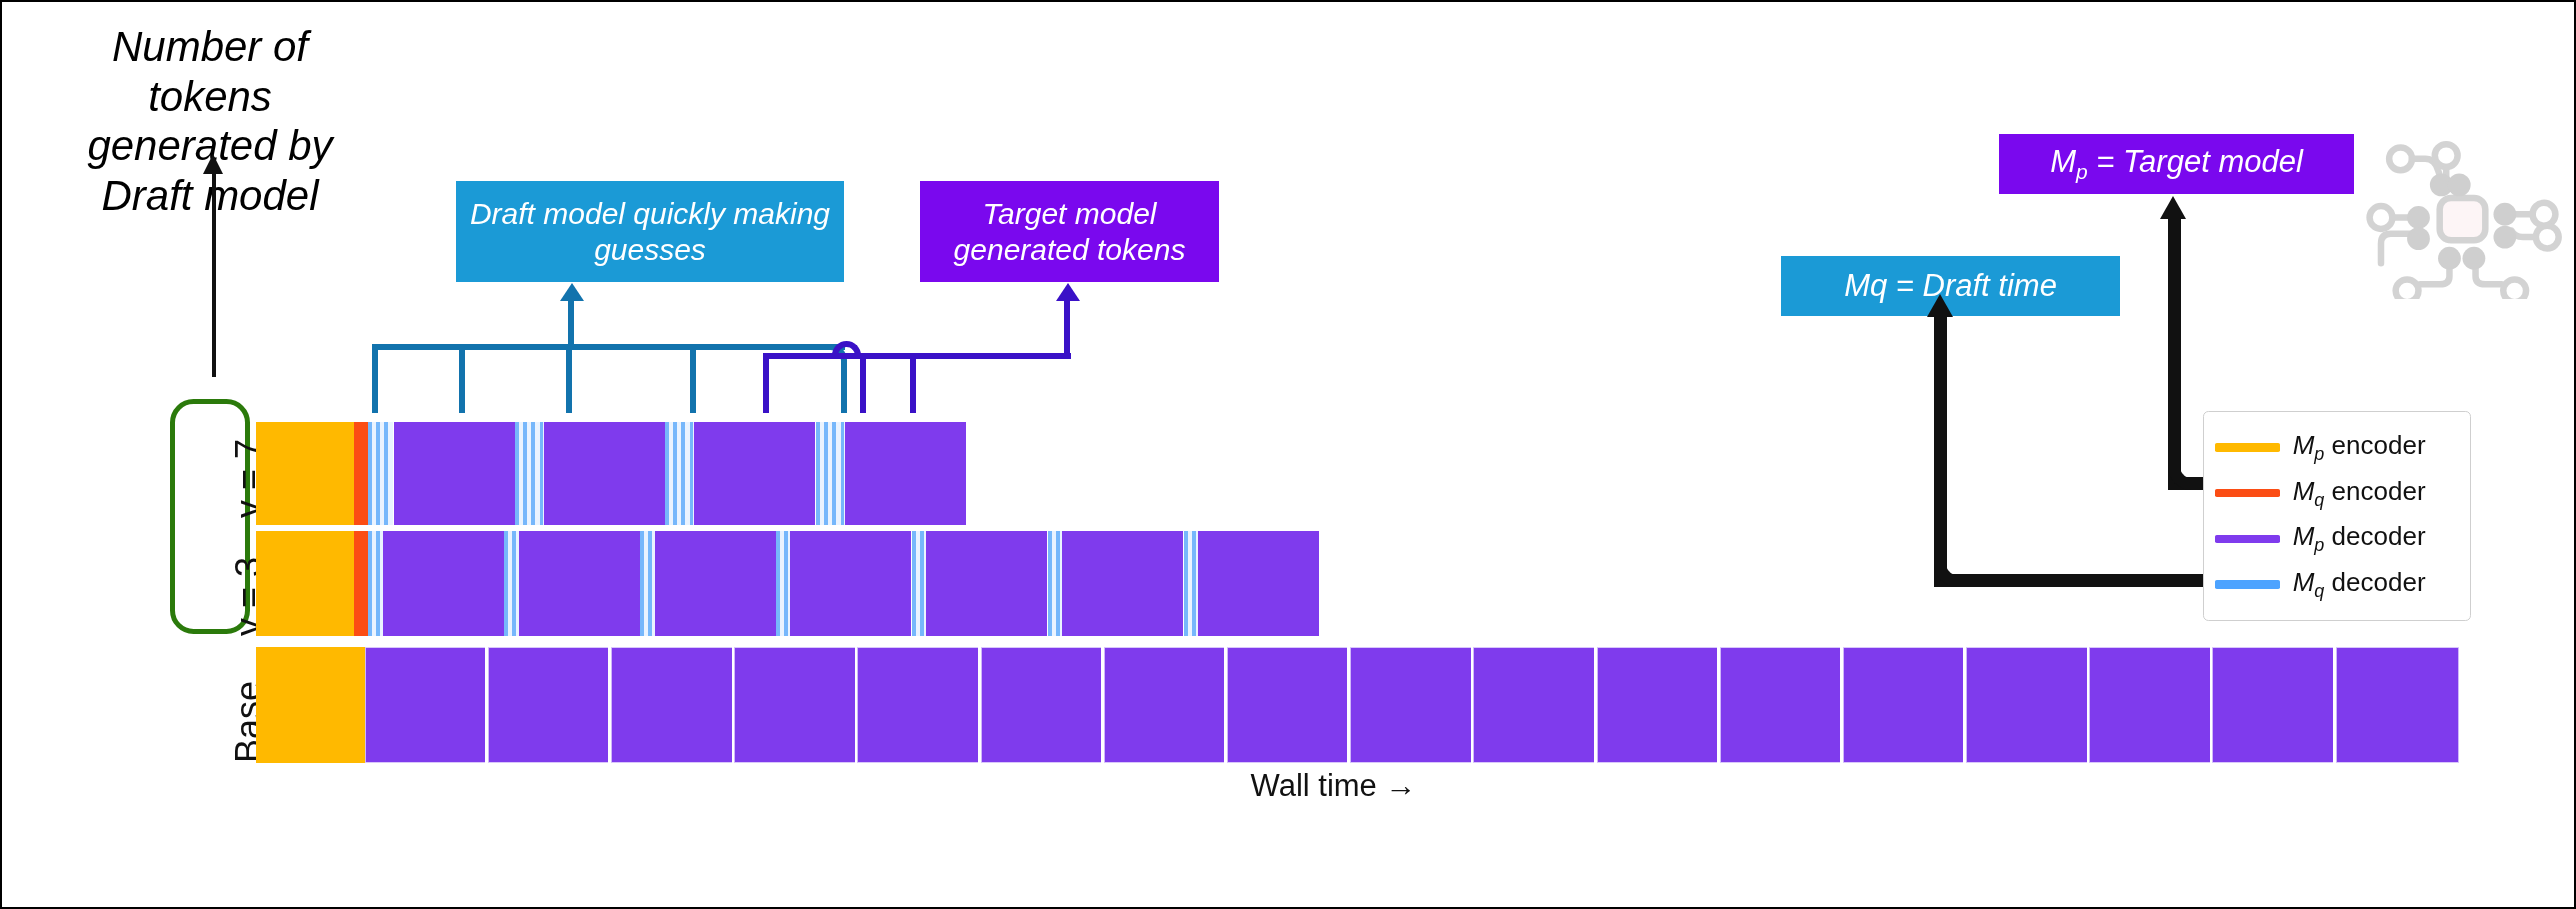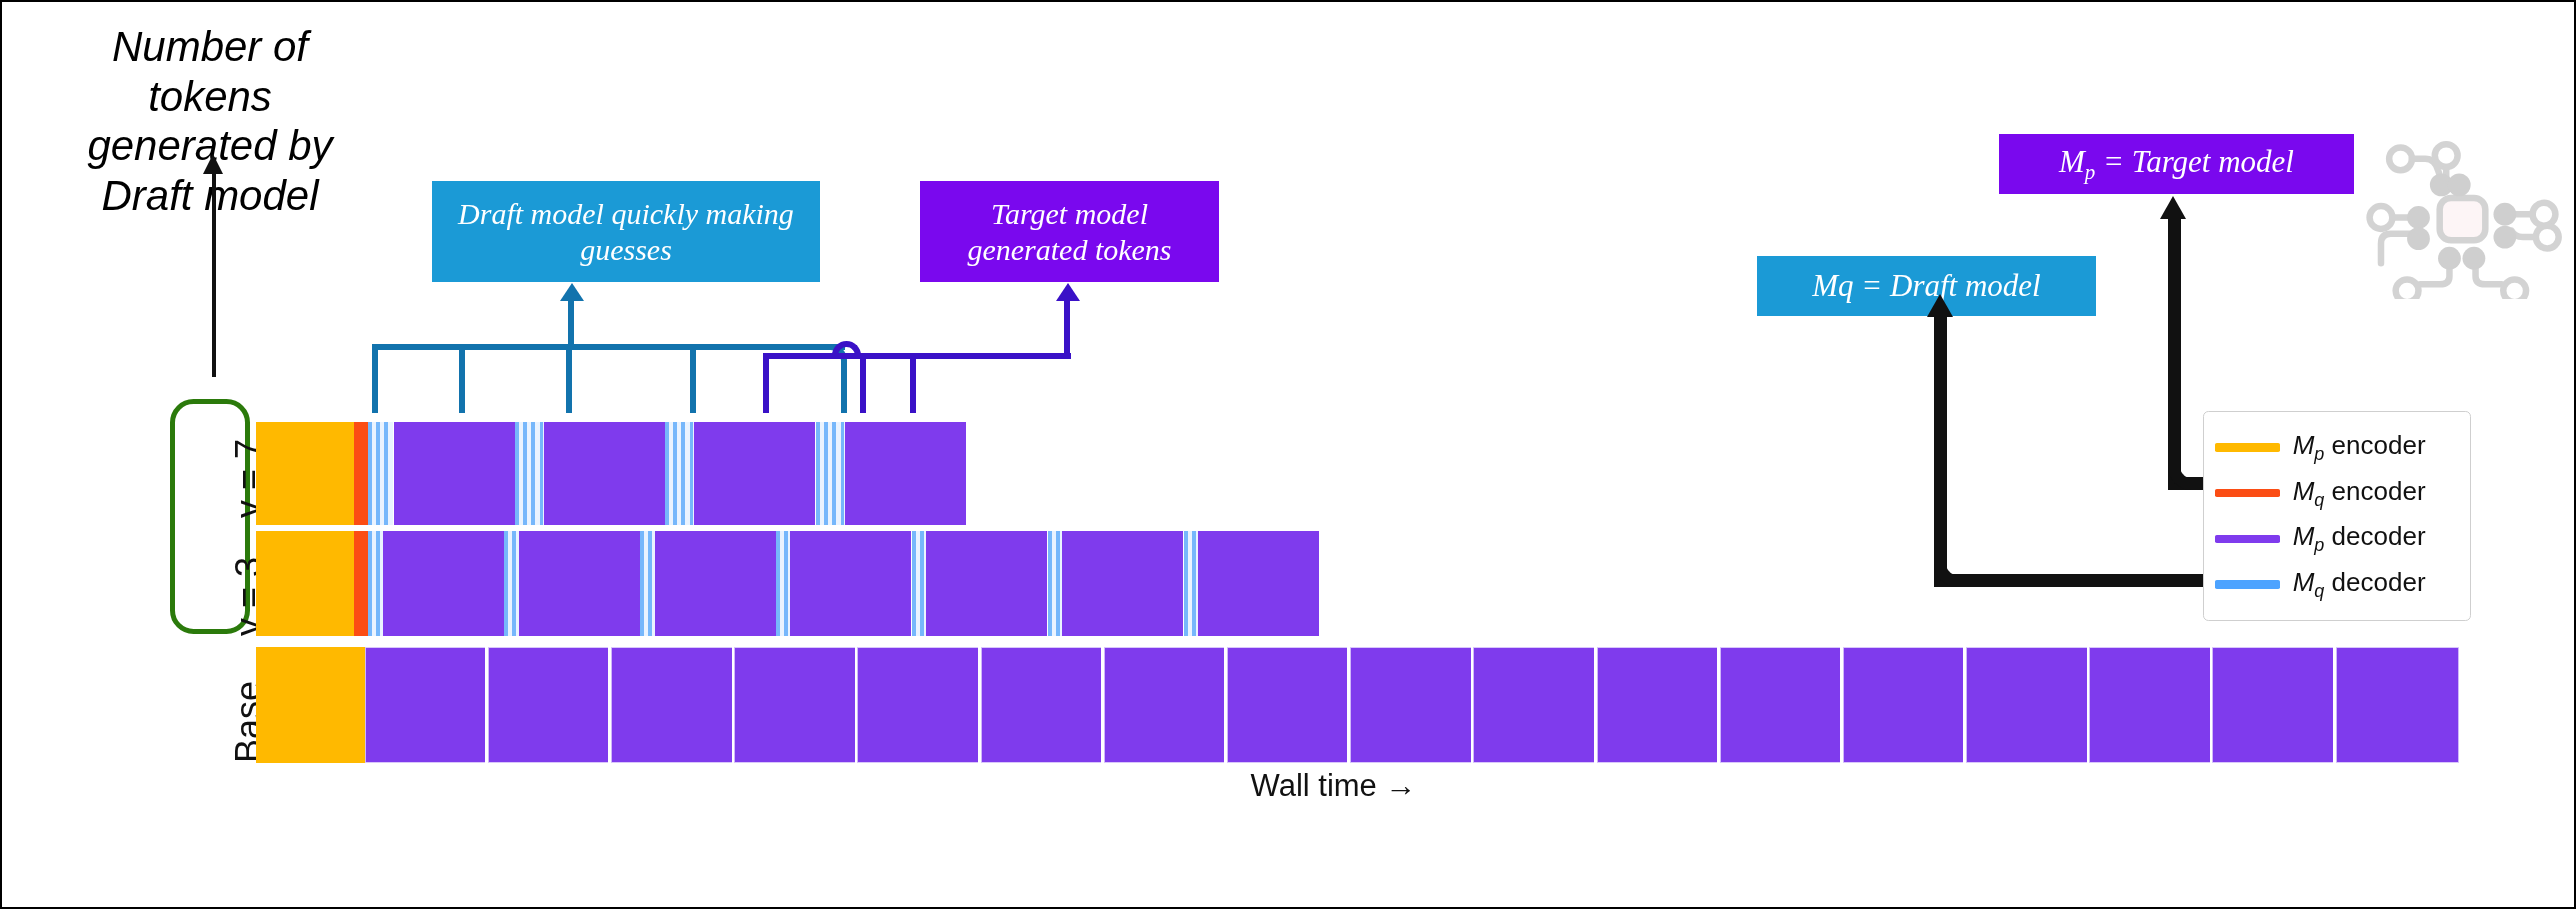--- a/index.html
+++ b/index.html
@@ -35,22 +35,22 @@
 
   
   .stripes{background-image:repeating-linear-gradient(to right,
             #76b7fb 0px,#76b7fb 3.6px,#eaf3ff 3.6px,#eaf3ff 8.2px);}
 
   .blkline{box-shadow:inset 0 0 0 0.9px #d9c6fb;}
 
   
   .callout{color:#fff;font-style:italic;font-size:30px;line-height:1.2;
            display:flex;align-items:center;justify-content:center;text-align:center;
-           padding:5.4px 12.7px;box-sizing:border-box;font-family:Liberation Serif, serif;}
-  .c-blue{background:#1b9ad6;}
+           padding:5.4px 12.7px;box-sizing:border-box;}
+  .c-blue{background:#1b9ad6;margin-left:24px;}
   .c-purple{background:#7a08ee;}
 
   
   .bline{background:#1273ad;}
   .pline{background:#3a11c7;}
   .kline{background:#111;}
 
   .arrowup-blue{width:0;height:0;border-left:12.7px solid transparent;
         border-right:12.7px solid transparent;border-bottom:18px solid #1273ad;}
   .arrowup-purple{width:0;height:0;border-left:12.7px solid transparent;
@@ -187,21 +187,21 @@
         border:6.3px solid #3a11c7;border-bottom:none;
         border-top-left-radius:18px;border-top-right-radius:18px;box-sizing:border-box;"></div>
 
   <div class="abs callout c-purple" style="left:1997px;top:132px;width:355px;height:60px;
        font-size:31px;">
     <span>
       <span>M</span><sub style="font-size:21px;">p</sub><span> = Target model</span>
     </span>
   </div>
   <div class="abs callout c-blue" style="left:1755px;top:254px;width:339px;height:60px;
-       font-size:31px;">Mq = Draft model</div>
+       font-size:31px;">Mq = Draft time</div>
 
   <div class="abs arrowup-black" style="left:1925px;top:292px;"></div>
   <div class="abs kline" style="left:1932px;top:313px;width:12.7px;height:272px;"></div>
   <div class="abs kline" style="left:1932px;top:572px;width:272px;height:12.7px;"></div>
   <div class="abs" style="left:1932px;top:543px;width:45px;height:42px;border-left:12.7px solid #111;
        border-bottom:12.7px solid #111;border-bottom-left-radius:23.5px;box-sizing:border-box;"></div>
 
   <div class="abs arrowup-black" style="left:2158px;top:194px;"></div>
   <div class="abs kline" style="left:2166px;top:216px;width:12.7px;height:272px;"></div>
   <div class="abs kline" style="left:2166px;top:475px;width:53px;height:12.7px;"></div>

